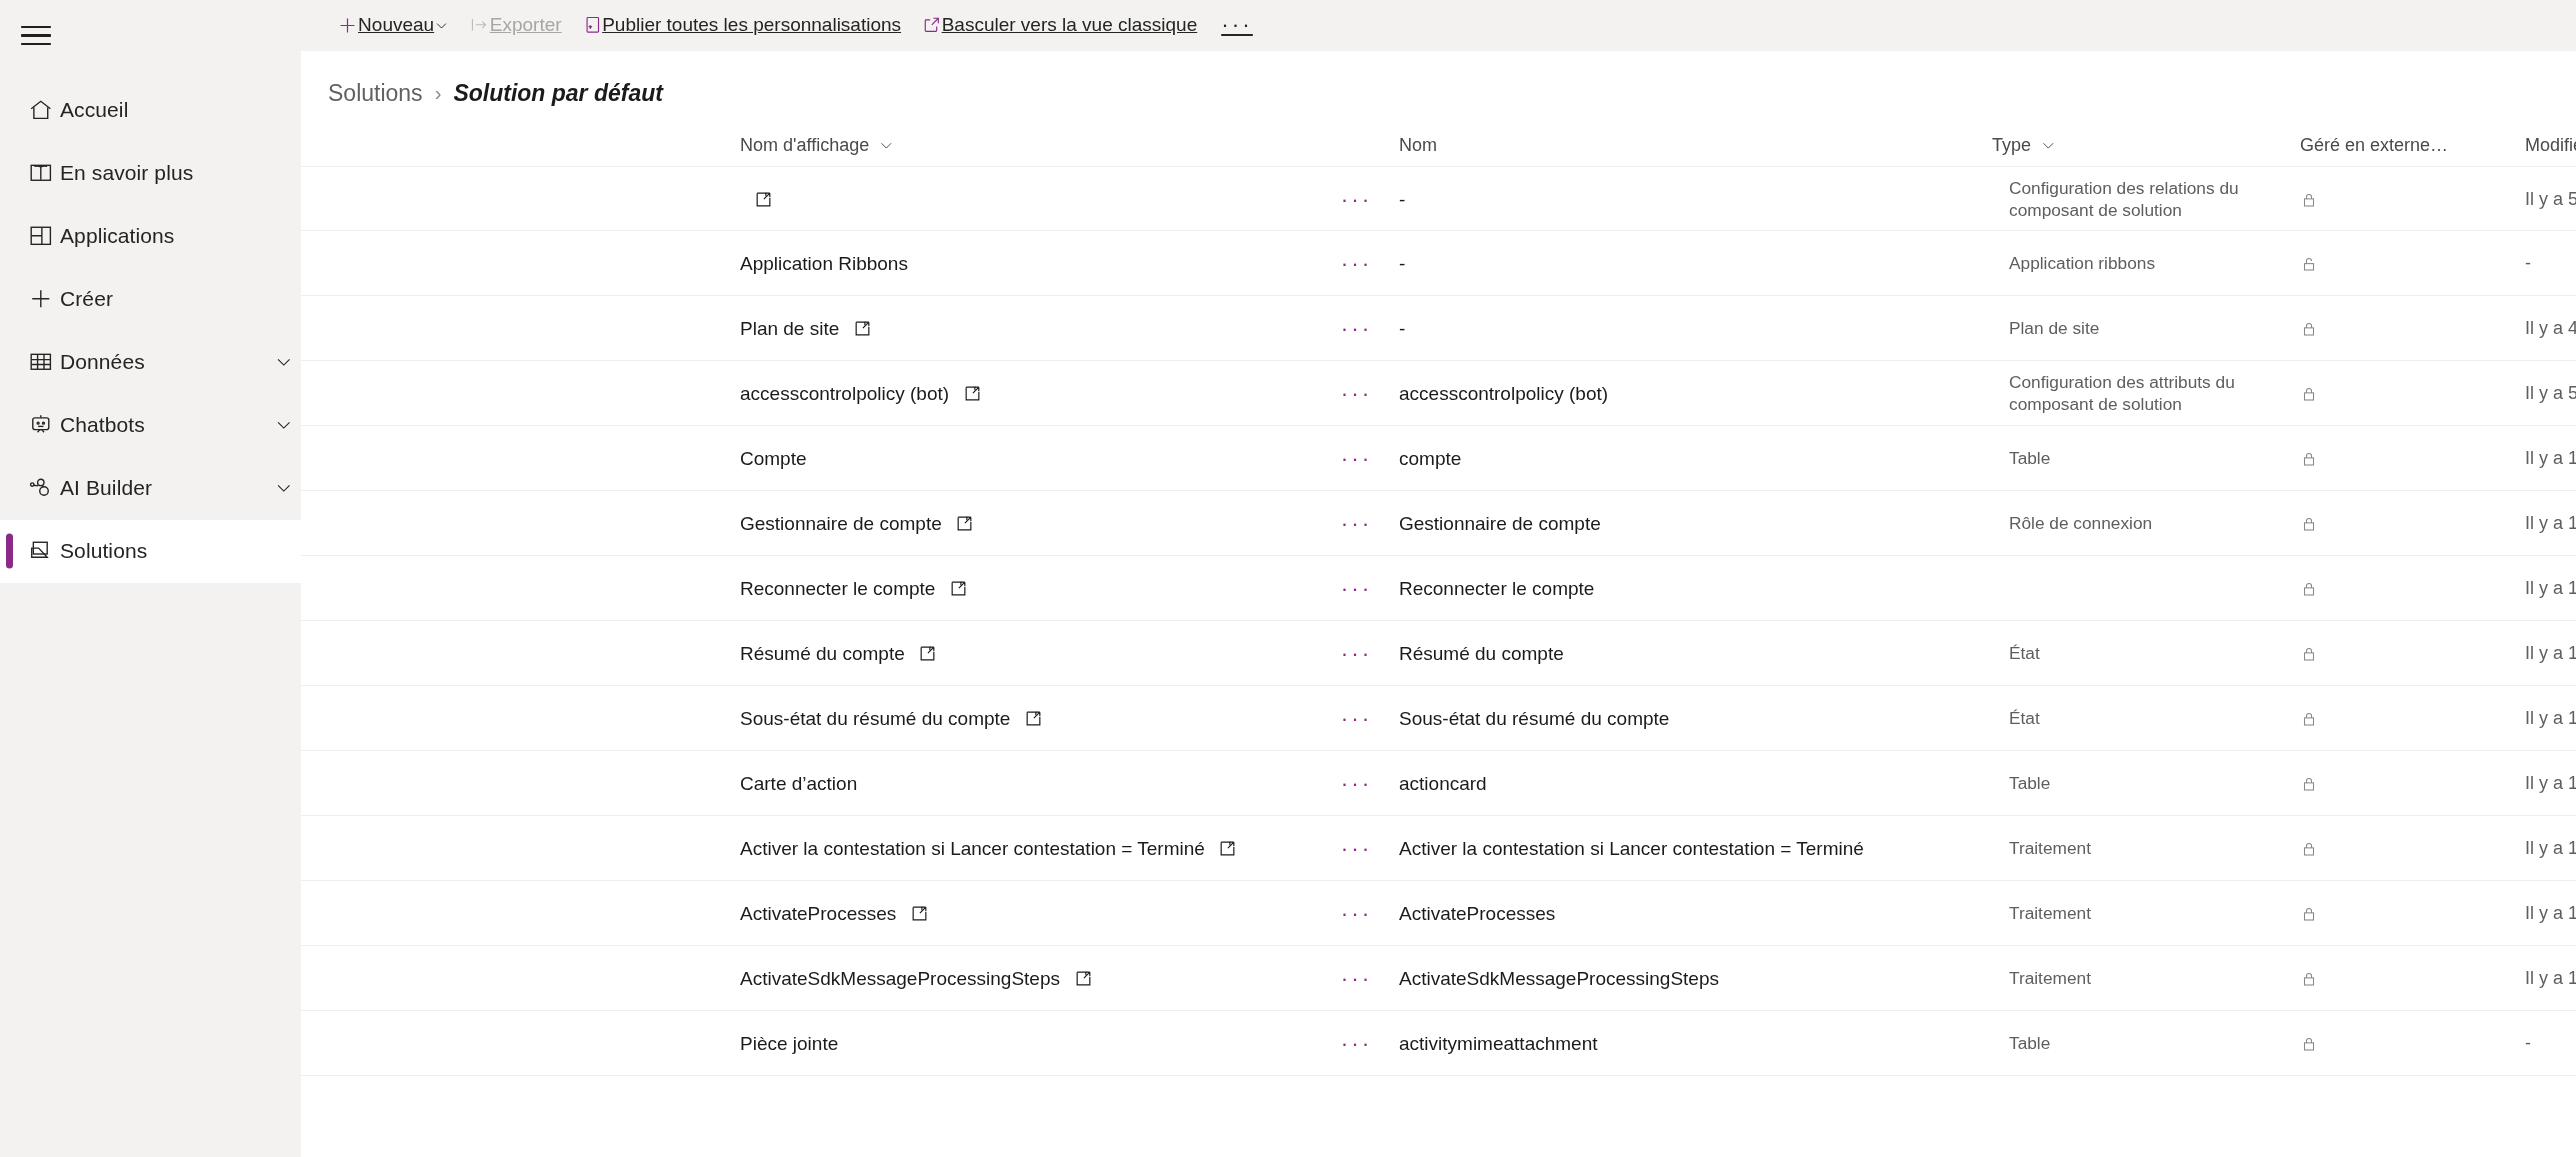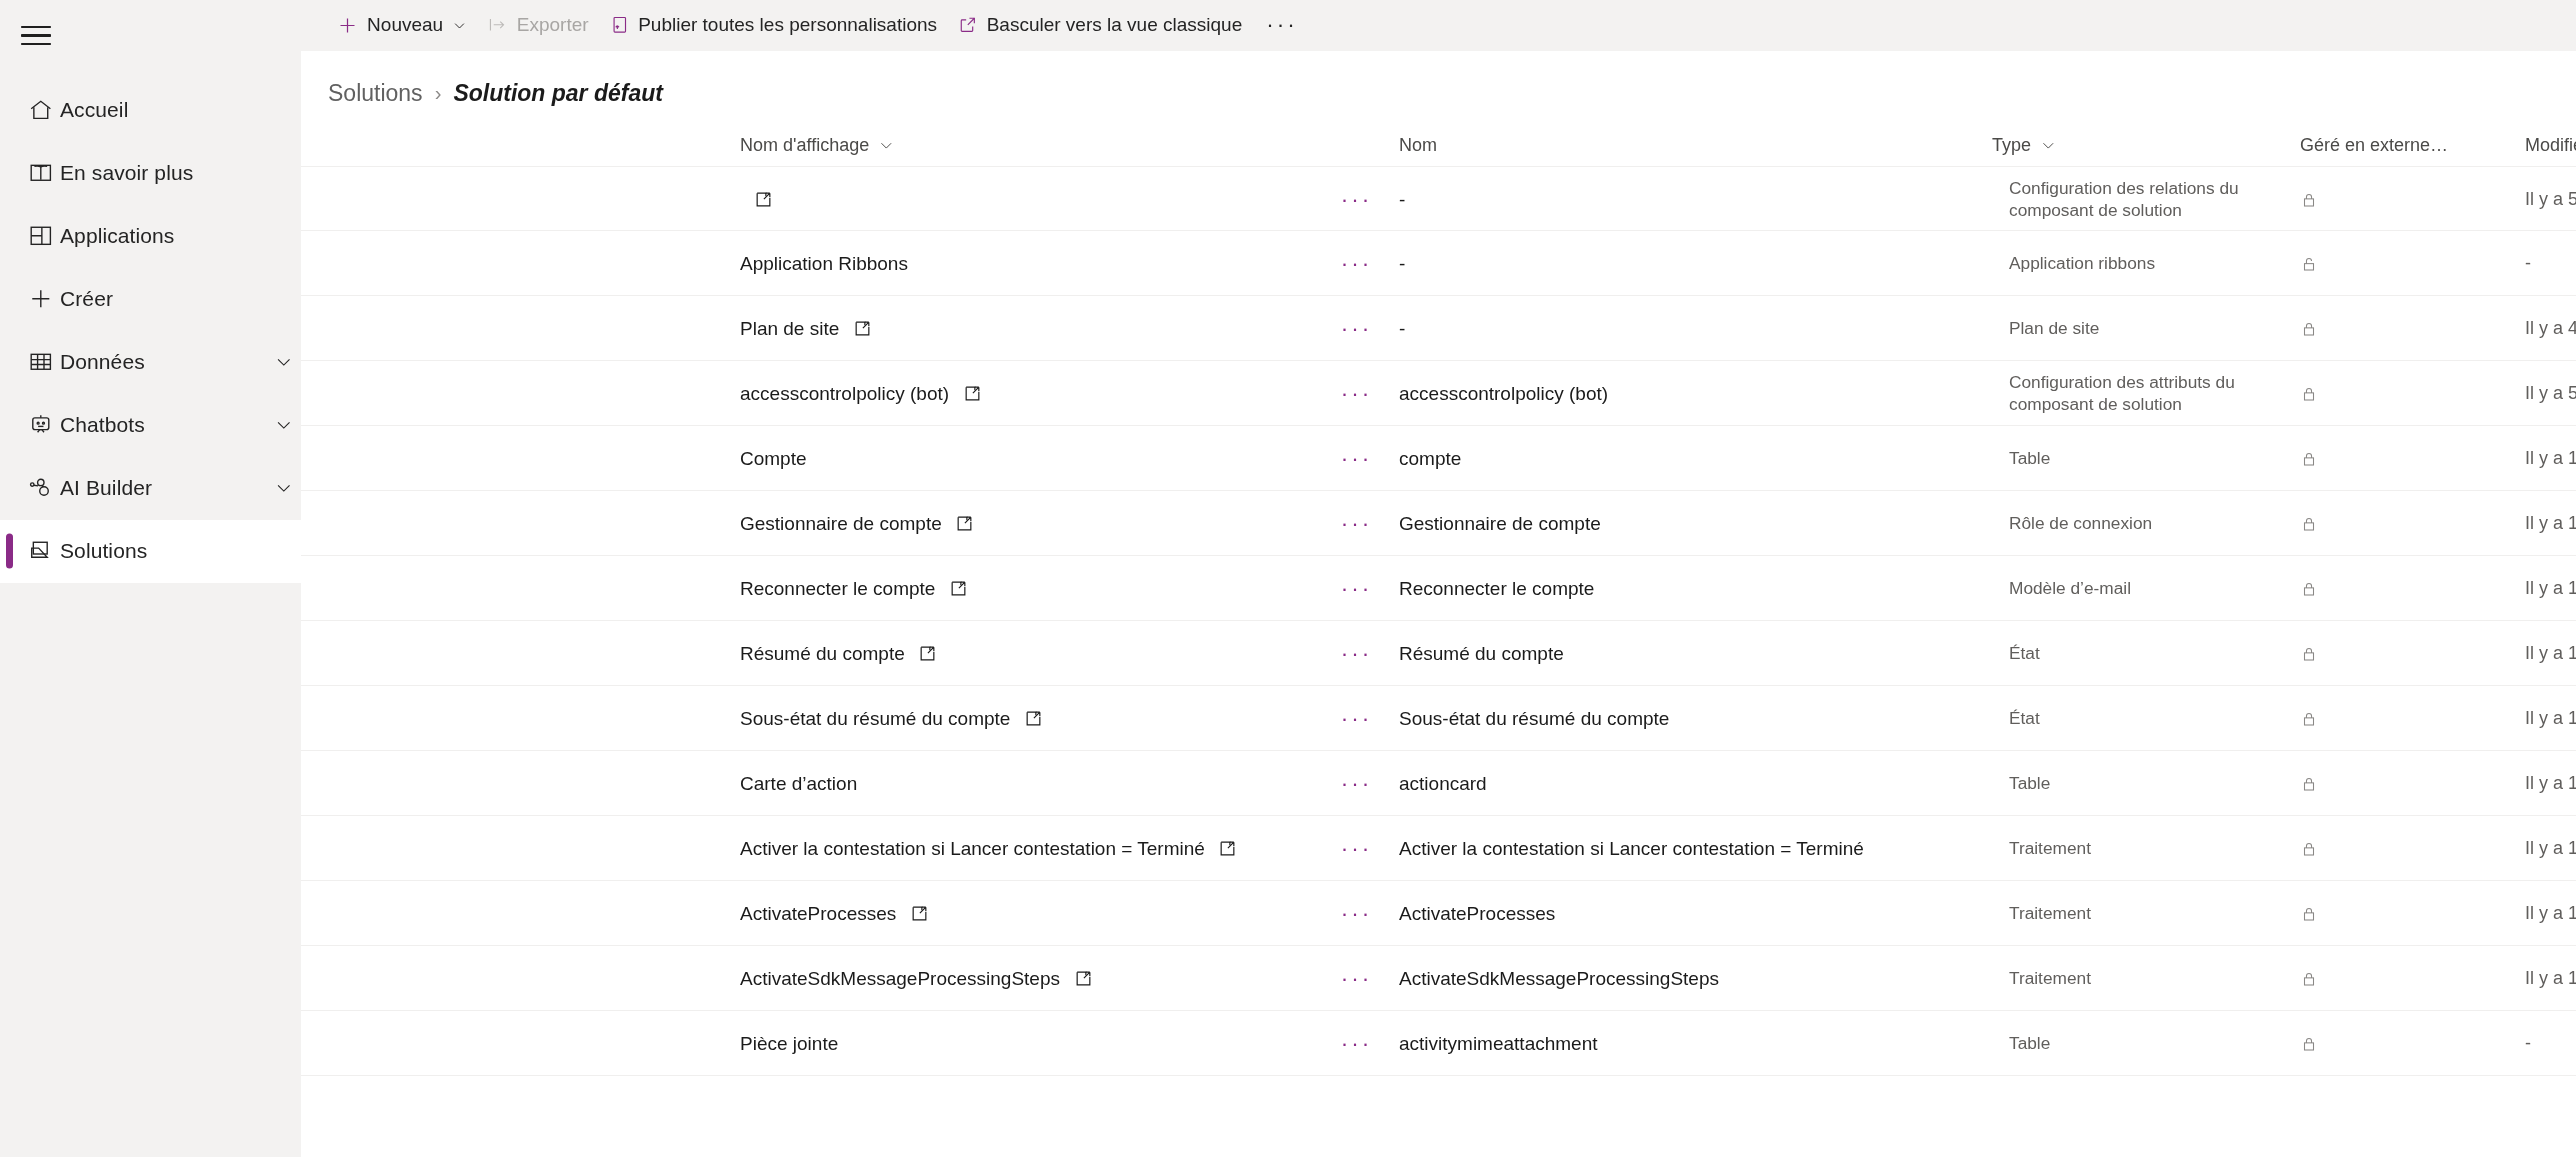--- a/index.html
+++ b/index.html
@@ -50,23 +50,23 @@
   #main { flex: 1; height: 1157px; display:flex; flex-direction:column; background:#ffffff; position:relative; }
 
   
   #commandbar {
     height: 51px; min-height: 51px; background: #f3f2f1;
     display: flex; align-items: center;
     padding-left: 25.6px; padding-right: 12px;
     border-bottom: 0.8px solid #f3f2f1;
   }
   .cmd {
-    display: flex; align-items: center; gap: 9px;
+    display: flex; align-items: center; 
     height: 51px; padding: 0 10.5px;
-    font-size: 19px; color: #242424; white-space: nowrap; cursor: pointer;
+    font-size: 19px; color: #242424; white-space: nowrap; cursor: pointer; text-decoration: underline;
   }
   .cmd .cmd-ico { display:flex; align-items:center; justify-content:center; color:#8a2b87; }
   .cmd.disabled { color: #a8a6a4; cursor: default; }
   .cmd.disabled .cmd-ico { color: #bdbbb9; }
   .cmd.ellipsis { font-size: 22.6px; letter-spacing: 3px; color:#242424; padding: 0 13.5px; }
 
   
   #breadcrumb {
     display: flex; align-items: center; gap: 12px;
     padding-left: 27px; height: 65px; min-height: 65px; padding-top: 19.6px;
@@ -487,23 +487,20 @@
                   <path d="M4 4h11v4"></path>
                   <path d="M4 4v16h16V10"></path>
                   <path d="M20 4l-7.5 7.5M20 4h-5M20 4v5"></path>
                 </svg>
               </span>
             </div>
             <div class="c-kebab">···</div>
             <div class="c-logical">
               <span class="cell">Reconnecter le compte</span>
             </div>
-            <div class="c-type">
-              <span class="cell type">Modèle d’e-mail</span>
-            </div>
             <div class="c-managed">
               <span class="lock">
                 <svg width="18" height="18" viewBox="0 0 24 24" fill="none" stroke="currentColor" stroke-width="1.4">
                   <rect x="6" y="10.5" width="12" height="9.5"></rect>
                   <path d="M8.6 10.5V8a3.4 3.4 0 0 1 6.8 0v2.5"></path>
                 </svg>
               </span>
             </div>
             <div class="c-modif">
               <span class="cell muted">Il y a 1 mo</span>

